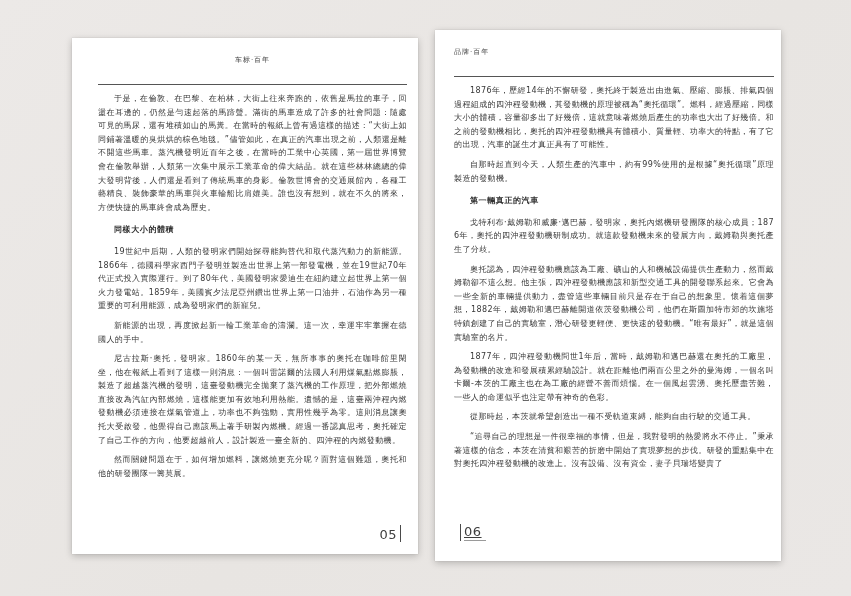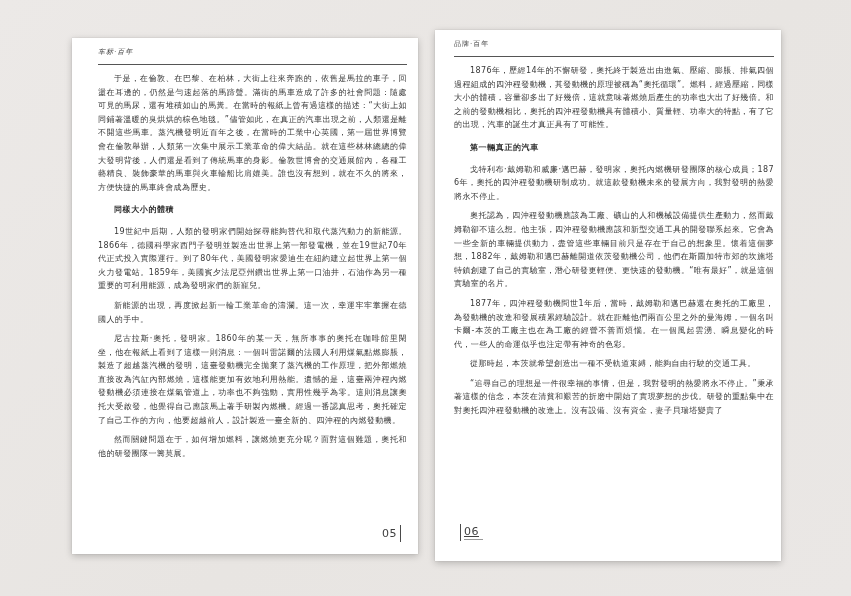--- a/index.html
+++ b/index.html
@@ -13,38 +13,38 @@
     position:absolute;background:#fff;
     box-shadow:0 2px 7px rgba(0,0,0,.22), 0 0 1px rgba(0,0,0,.18);
   }
   .page-left{left:72px;top:38px;width:346px;height:516px;}
   .page-right{left:435px;top:30px;width:346px;height:531px;}
   .page-inner{position:absolute;top:0;bottom:0;}
   .page-left  .page-inner{left:26px;right:11px;}
   .page-right .page-inner{left:19px;right:7px;}
   .running-head{
     display:block;font-size:7px;letter-spacing:1px;color:#3c3c3c;
-    padding-bottom:7px;border-bottom:1px solid #555;
-    margin-top:9px;
+    padding-bottom:19px;border-bottom:1px solid #555;
+    margin-top:17px;
   }
-  .page-left  .running-head{text-align:left;font-style:italic;}
+  .page-left  .running-head{text-align:center;}
   .page-right .running-head{text-align:left;}
   .page-body{margin-top:7px;}
   .page-body p{
     margin:0 0 6px 0;
     font-size:8px;line-height:13.6px;letter-spacing:.4px;
     color:#383838;text-align:justify;text-indent:2em;
     word-break:break-all;
   }
   .page-body p.heading{
     margin:9px 0 8px 0;color:#2e2e2e;font-weight:600;letter-spacing:.6px;
   }
   .folio{
-    position:absolute;font-size:11px;color:#3e3e3e;letter-spacing:.5px;
-    display:flex;align-items:center;gap:3px;
+    position:absolute;font-size:13px;color:#3e3e3e;letter-spacing:.5px;
+    display:flex;align-items:flex-end;gap:3px;
   }
   .page-left  .folio{right:6px;bottom:12px;}
   .page-right .folio{left:6px;bottom:20px;text-decoration:underline;}
   .folio .rule{width:1px;height:17px;background:#4a4a4a;display:inline-block;}
   .page-right .folio .num{border-bottom:1px solid #9a9a9a;padding:0 4px 1px 0;}
 </style>
 </head>
 <body>
 
 <div class="page page-left">
@@ -63,24 +63,25 @@
         <span class="rule"></span>
     </div>
   </div>
 </div>
 
 <div class="page page-right">
   <div class="page-inner">
     <span class="running-head">品牌·百年</span>
     <div class="page-body" id="right-page-body">
         <p>1876年，歷經14年的不懈研發，奧托終于製造出由進氣、壓縮、膨脹、排氣四個過程組成的四沖程發動機，其發動機的原理被稱為“奧托循環”。燃料，經過壓縮，同樣大小的體積，容量卻多出了好幾倍，這就意味著燃燒后產生的功率也大出了好幾倍。和之前的發動機相比，奧托的四沖程發動機具有體積小、質量輕、功率大的特點，有了它的出現，汽車的誕生才真正具有了可能性。</p>
+        <p>自那時起直到今天，人類生產的汽車中，約有99%使用的是根據“奧托循環”原理製造的發動機。</p>
         <p class="heading">第一輛真正的汽車</p>
-        <p>戈特利布·戴姆勒和威廉·邁巴赫，發明家，奧托內燃機研發團隊的核心成員；1876年，奧托的四沖程發動機研制成功。就這款發動機未來的發展方向，我對發明的熱愛將永不停止。</p>
+        <p>戈特利布·戴姆勒和威廉·邁巴赫，發明家，奧托內燃機研發團隊的核心成員；1876年，奧托的四沖程發動機研制成功。就這款發動機未來的發展方向，戴姆勒與奧托產生了分歧。</p>
         <p>奧托認為，四沖程發動機應該為工廠、礦山的人和機械設備提供生產動力，然而戴姆勒卻不這么想。他主張，四沖程發動機應該和新型交通工具的開發聯系起來。它會為一些全新的車輛提供動力，盡管這些車輛目前只是存在于自己的想象里。懷着這個夢想，1882年，戴姆勒和邁巴赫離開道依茨發動機公司，他們在斯圖加特市郊的坎施塔特鎮創建了自己的實驗室，潛心研發更輕便、更快速的發動機。“唯有最好”，就是這個實驗室的名片。</p>
-        <p>1877年，四沖程發動機問世1年后，當時，戴姆勒和邁巴赫還在奧托的工廠里，為發動機的改進和發展積累經驗設計。就在距離他們兩百公里之外的曼海姆，一個名叫卡爾-本茨的工廠主也在為工廠的經營不善而煩惱。在一個風起雲湧、瞬息變化的時代，一些人的命運似乎也注定帶有神奇的色彩。</p>
+        <p>1877年，四沖程發動機問世1年后，當時，戴姆勒和邁巴赫還在奧托的工廠里，為發動機的改進和發展積累經驗設計。就在距離他們兩百公里之外的曼海姆，一個名叫卡爾-本茨的工廠主也在為工廠的經營不善而煩惱。在一個風起雲湧、奧托歷盡苦難，一些人的命運似乎也注定帶有神奇的色彩。</p>
         <p>從那時起，本茨就希望創造出一種不受軌道束縛，能夠自由行駛的交通工具。</p>
         <p>“追尋自己的理想是一件很幸福的事情，但是，我對發明的熱愛將永不停止。”秉承著這樣的信念，本茨在清貧和艱苦的折磨中開始了實現夢想的步伐。研發的重點集中在對奧托四沖程發動機的改進上。沒有設備、沒有資金，妻子貝瑞塔變賣了</p>
       </div>
     <div class="folio">
       <span class="rule"></span>
         <span class="num">06</span>
     </div>
   </div>
 </div>
 

